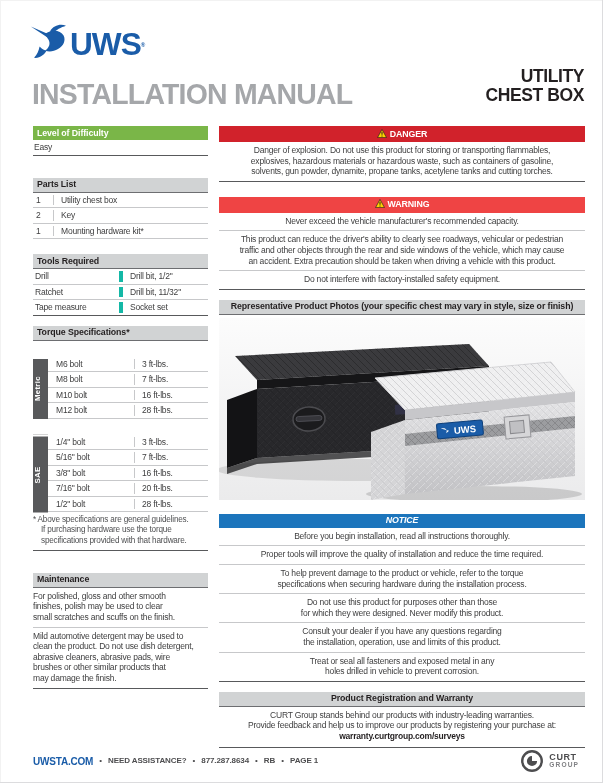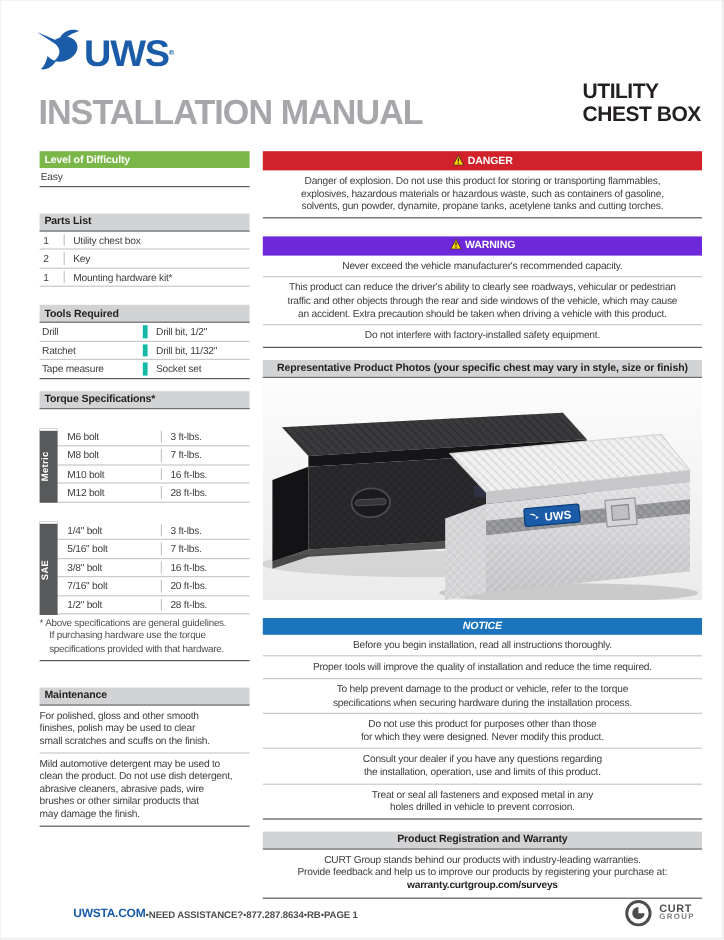--- a/index.html
+++ b/index.html
@@ -5,30 +5,30 @@
   html,body{margin:0;padding:0;background:#fff;}
   .page{position:relative;width:603px;height:783px;background:#ffffff;overflow:hidden;
         font-family:"Liberation Sans",sans-serif;color:#404041;
         box-shadow:inset -1px -1px 0 #dcdcde, inset 1px 1px 0 #f2f2f2;}
   
   .logo{position:absolute;left:30px;top:20px;display:flex;align-items:flex-end;}
   .logo .mark{width:40px;height:42px;}
   .logo .word{font-size:31px;font-weight:bold;color:#1A5CA8;letter-spacing:-1px;line-height:34px;transform:scaleX(1.02);transform-origin:left bottom;}
   .logo .reg{font-size:6px;color:#1A5CA8;vertical-align:top;}
   .main-title{position:absolute;left:32px;top:78px;font-size:29px;font-weight:bold;color:#A5A7AA;letter-spacing:-0.8px;transform:scaleX(0.98);transform-origin:left top;white-space:nowrap;}
-  .prod-title{position:absolute;right:19px;top:67px;font-size:17.5px;font-weight:bold;color:#231F20;letter-spacing:-0.4px;line-height:19px;}
+  .prod-title{position:absolute;right:19px;top:67px;text-align:right;font-size:17.5px;font-weight:bold;color:#231F20;letter-spacing:-0.4px;line-height:19px;}
   
   .col-l{position:absolute;left:33px;top:126px;width:175px;}
   .col-r{position:absolute;left:219px;top:126px;width:366px;text-align:center;}
   
   .hdr{font-size:8.8px;font-weight:bold;padding:2.5px 4px 2px 4px;line-height:9.5px;letter-spacing:-0.1px;}
   .hdr.gray{background:#D1D3D4;color:#231F20;border-bottom:1px solid #6D6E71;}
   .hdr.green{background:#7AB648;color:#fff;}
   .hdr.red{background:#D1222B;color:#fff;}
-  .hdr.orange{background:#6d28d9;color:#fff;}
+  .hdr.orange{background:#ef4444;color:#fff;}
   .hdr.blue{background:#1C75BC;color:#fff;font-style:italic;}
   .hdr .tri{display:inline-block;margin-right:3px;vertical-align:-1px;}
   
   .row{display:flex;font-size:8.5px;letter-spacing:-0.2px;line-height:10.5px;border-bottom:1px solid #C7C8CA;padding:2px 1px;}
   .row.dark{border-bottom:1px solid #58595B;}
   .cell-qty{width:17px;border-right:1px solid #C7C8CA;flex:0 0 auto;padding-left:2px;}
   .cell-name{flex:1;padding-left:7px;}
   .cell-tool{width:84px;flex:0 0 auto;border-right:4px solid #14b8a6;padding-left:1px;}
   .cell-val{flex:1;padding-left:7px;}
   .footnote{font-size:8.2px;letter-spacing:-0.2px;line-height:10.3px;color:#4F5052;padding:3px 0 4px 8px;text-indent:-8px;border-bottom:1px solid #58595B;white-space:pre-line;}
@@ -46,21 +46,21 @@
   .para{font-size:8.5px;letter-spacing:-0.2px;line-height:10.6px;padding:3px 0 4px 0;border-bottom:1px solid #C7C8CA;white-space:pre-line;}
   .para.dark{border-bottom:1px solid #58595B;}
   .warranty-body{font-size:8.5px;letter-spacing:-0.2px;line-height:10.8px;padding:3px 1px 5px 1px;border-bottom:1px solid #58595B;}
   .warranty-body .link{font-weight:bold;color:#231F20;}
   
   .sec{margin-bottom:0;}
   .mb-lg{margin-bottom:22px;} .mb-md{margin-bottom:15px;} .mb-sm{margin-bottom:10px;}
   .photo-wrap{margin-top:3px;}
   
   .footer{position:absolute;left:33px;right:24px;top:748px;display:flex;align-items:center;justify-content:space-between;}
-  .f-left{display:flex;align-items:flex-end;gap:0;margin-left:28px;}
+  .f-left{display:flex;align-items:flex-start;gap:6px;}
   .f-site{font-size:10px;font-weight:bold;color:#1A5CA8;letter-spacing:-0.2px;}
   .f-item{font-size:8px;font-weight:bold;color:#4D4D4F;letter-spacing:-0.1px;}
   .f-sep{font-size:8px;color:#4D4D4F;}
   .curt{display:flex;align-items:center;gap:4px;}
   .curt-text{line-height:8px;}
   .curt-line1{font-size:9px;font-weight:bold;color:#4D4D4F;letter-spacing:.6px;}
   .curt-line2{font-size:6.6px;font-weight:bold;color:#808184;letter-spacing:1.1px;}
 </style>
 </head>
 <body>

